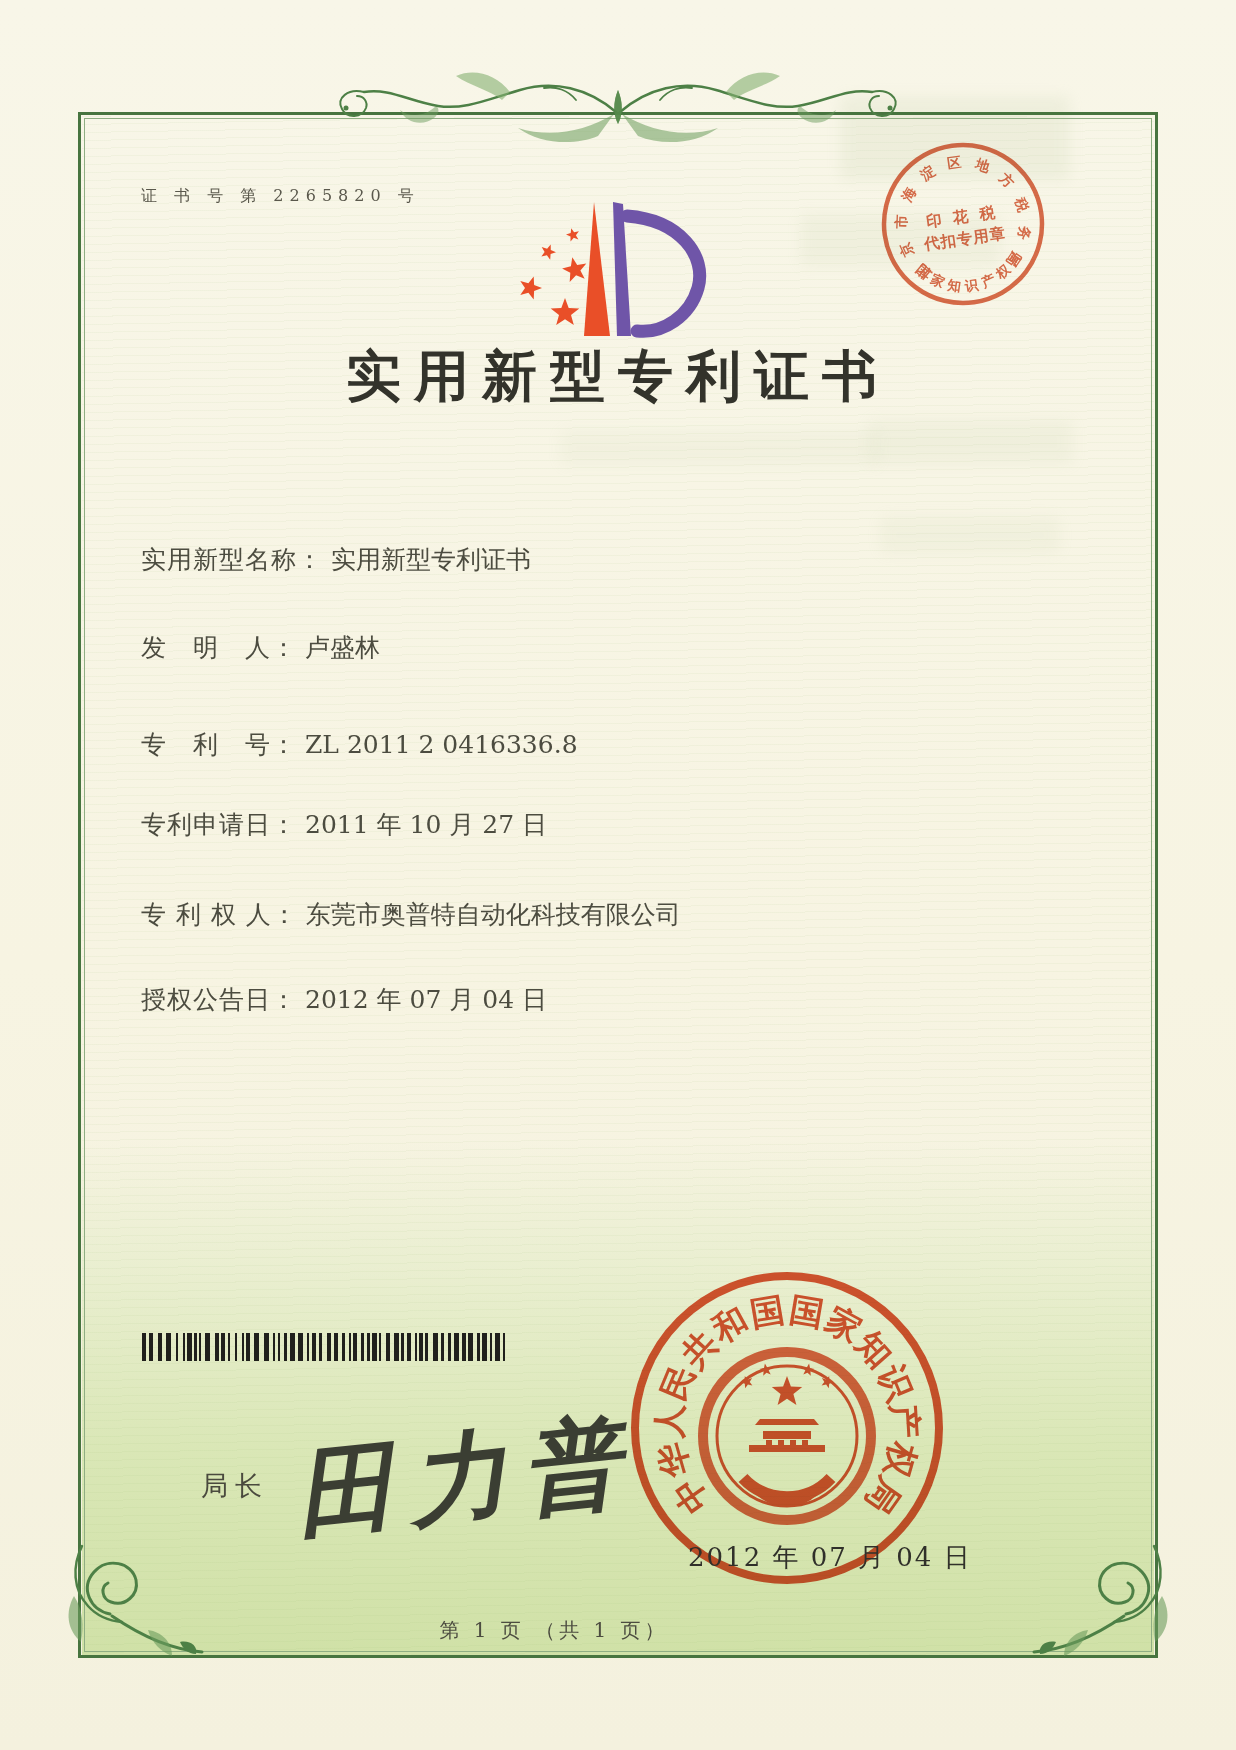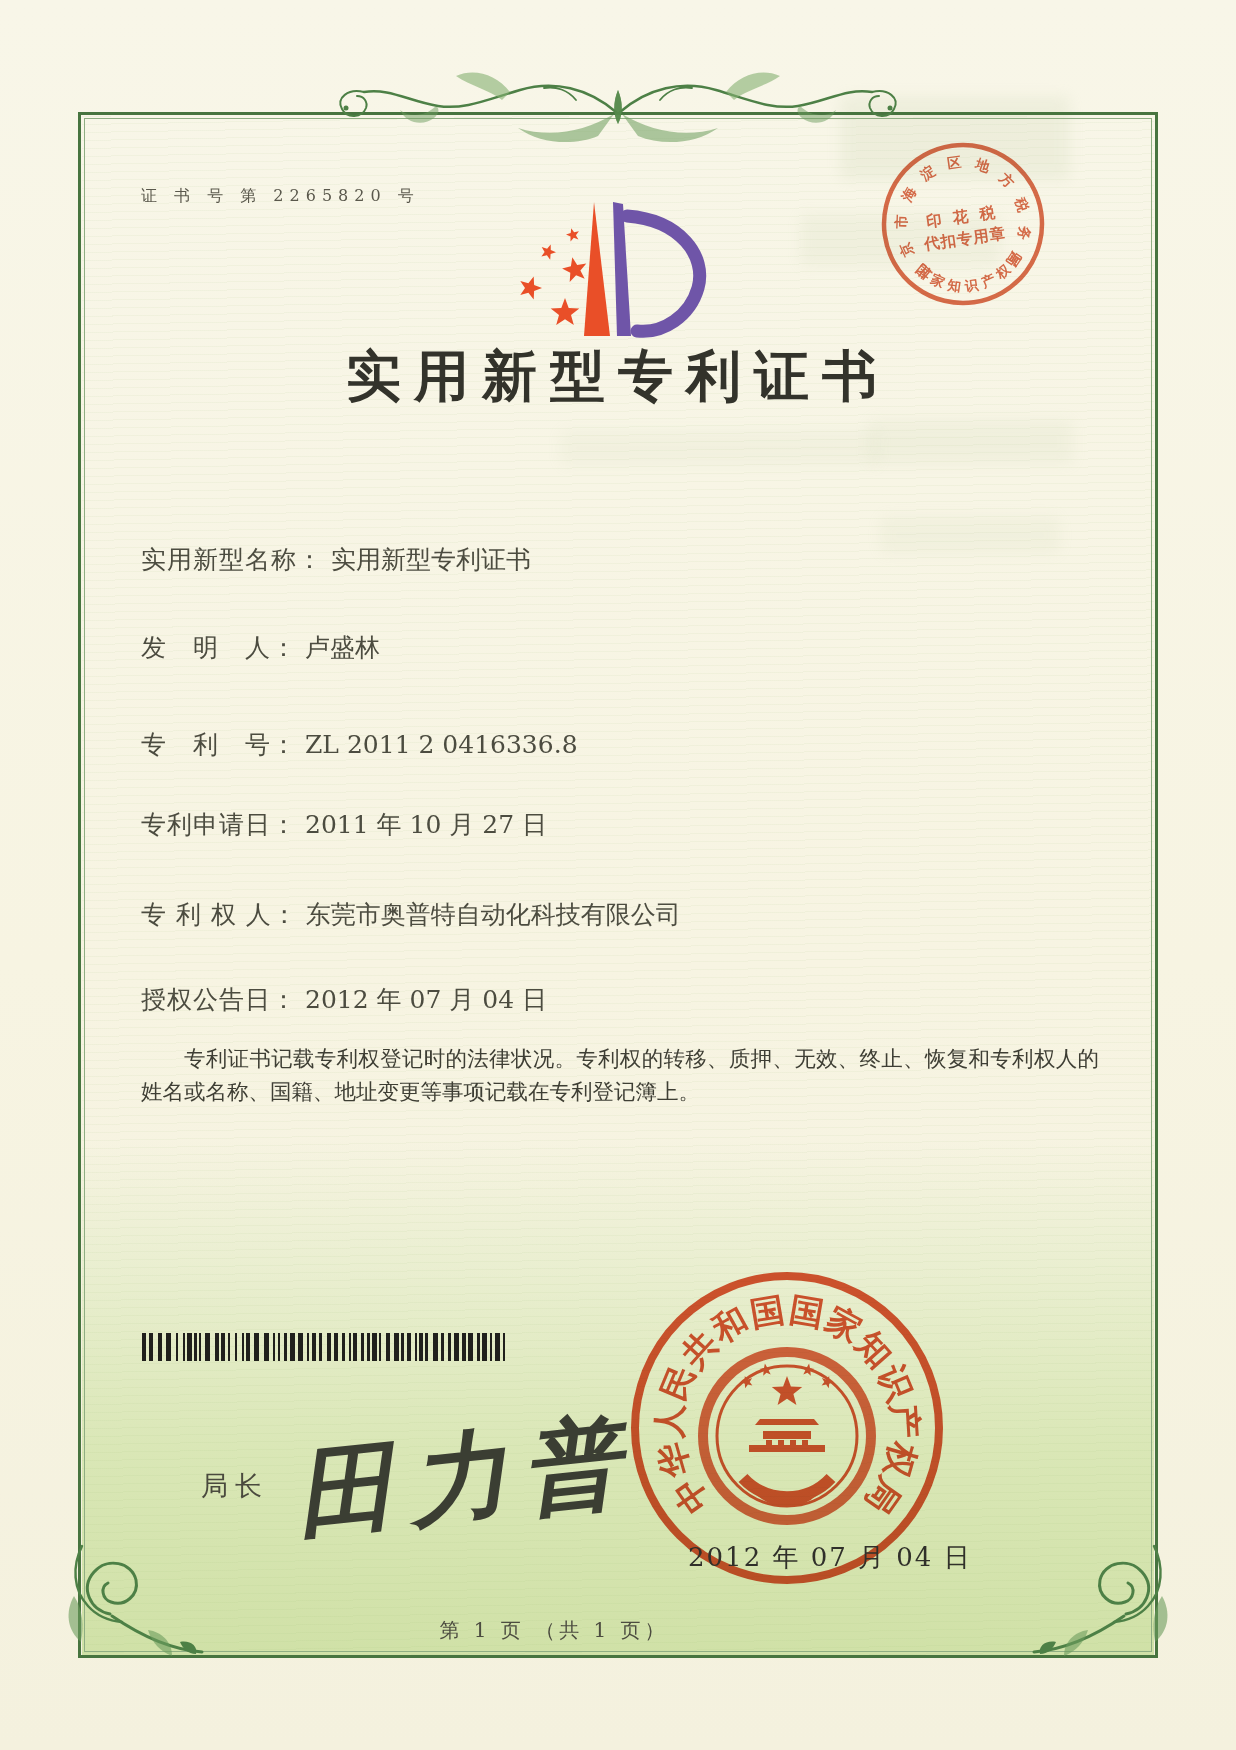--- a/index.html
+++ b/index.html
@@ -124,21 +124,20 @@
   <div id="fields">
       <div class="field-row" style="top: 543px;"><span class="f-label">实用新型名称：</span><span class="f-value">实用新型专利证书</span></div>
       <div class="field-row" style="top: 631px;"><span class="f-label">发　明　人：</span><span class="f-value">卢盛林</span></div>
       <div class="field-row" style="top: 728px;"><span class="f-label">专　利　号：</span><span class="f-value">ZL 2011 2 0416336.8</span></div>
       <div class="field-row" style="top: 808px;"><span class="f-label">专利申请日：</span><span class="f-value">2011 年 10 月 27 日</span></div>
       <div class="field-row" style="top: 898px;"><span class="f-label">专 利 权 人：</span><span class="f-value">东莞市奥普特自动化科技有限公司</span></div>
       <div class="field-row" style="top: 983px;"><span class="f-label">授权公告日：</span><span class="f-value">2012 年 07 月 04 日</span></div>
     </div>
 
   <div id="paras" class="paras">
-      <p>专利证书记载专利权登记时的法律状况。专利权的转移、质押、无效、终止、恢复和专利权人的姓名或名称、国籍、地址变更等事项记载在专利登记簿上。</p>
     </div>
 
   <div id="barcode" class="barcode"><i style="width: 4px; margin-right: 3px;"></i><i style="width: 4px; margin-right: 5px;"></i><i style="width: 4px; margin-right: 4px;"></i><i style="width: 5px; margin-right: 5px;"></i><i style="width: 2px; margin-right: 5px;"></i><i style="width: 2px; margin-right: 2px;"></i><i style="width: 5px; margin-right: 2px;"></i><i style="width: 3px; margin-right: 2px;"></i><i style="width: 2px; margin-right: 4px;"></i><i style="width: 5px; margin-right: 5px;"></i><i style="width: 4px; margin-right: 2px;"></i><i style="width: 4px; margin-right: 3px;"></i><i style="width: 2px; margin-right: 5px;"></i><i style="width: 2px; margin-right: 5px;"></i><i style="width: 2px; margin-right: 2px;"></i><i style="width: 4px; margin-right: 4px;"></i><i style="width: 5px; margin-right: 5px;"></i><i style="width: 5px; margin-right: 4px;"></i><i style="width: 2px; margin-right: 3px;"></i><i style="width: 2px; margin-right: 4px;"></i><i style="width: 3px; margin-right: 3px;"></i><i style="width: 5px; margin-right: 3px;"></i><i style="width: 5px; margin-right: 4px;"></i><i style="width: 2px; margin-right: 3px;"></i><i style="width: 4px; margin-right: 3px;"></i><i style="width: 3px; margin-right: 5px;"></i><i style="width: 4px; margin-right: 3px;"></i><i style="width: 4px; margin-right: 4px;"></i><i style="width: 3px; margin-right: 4px;"></i><i style="width: 2px; margin-right: 2px;"></i><i style="width: 4px; margin-right: 4px;"></i><i style="width: 3px; margin-right: 3px;"></i><i style="width: 3px; margin-right: 2px;"></i><i style="width: 5px; margin-right: 2px;"></i><i style="width: 2px; margin-right: 5px;"></i><i style="width: 4px; margin-right: 4px;"></i><i style="width: 5px; margin-right: 2px;"></i><i style="width: 3px; margin-right: 3px;"></i><i style="width: 4px; margin-right: 4px;"></i><i style="width: 2px; margin-right: 2px;"></i><i style="width: 4px; margin-right: 2px;"></i><i style="width: 3px; margin-right: 5px;"></i><i style="width: 5px; margin-right: 3px;"></i><i style="width: 3px; margin-right: 4px;"></i><i style="width: 3px; margin-right: 3px;"></i><i style="width: 5px; margin-right: 3px;"></i><i style="width: 4px; margin-right: 2px;"></i><i style="width: 5px; margin-right: 4px;"></i><i style="width: 3px; margin-right: 2px;"></i><i style="width: 5px; margin-right: 3px;"></i><i style="width: 2px; margin-right: 3px;"></i><i style="width: 5px; margin-right: 3px;"></i><i style="width: 2px; margin-right: 3px;"></i></div>
 
   <div class="signer-title">局长</div>
   <svg class="sig-svg" width="360" height="200" viewBox="0 0 360 200">
     <text x="15" y="130" font-size="98" letter-spacing="16" fill="#3b3e33" font-family="DejaVu Serif, serif" font-style="italic" font-weight="600" transform="rotate(-6 180 100)">田力普</text>
   </svg>
 
   <svg class="seal-svg" width="340" height="340" viewBox="-170 -170 340 340">

